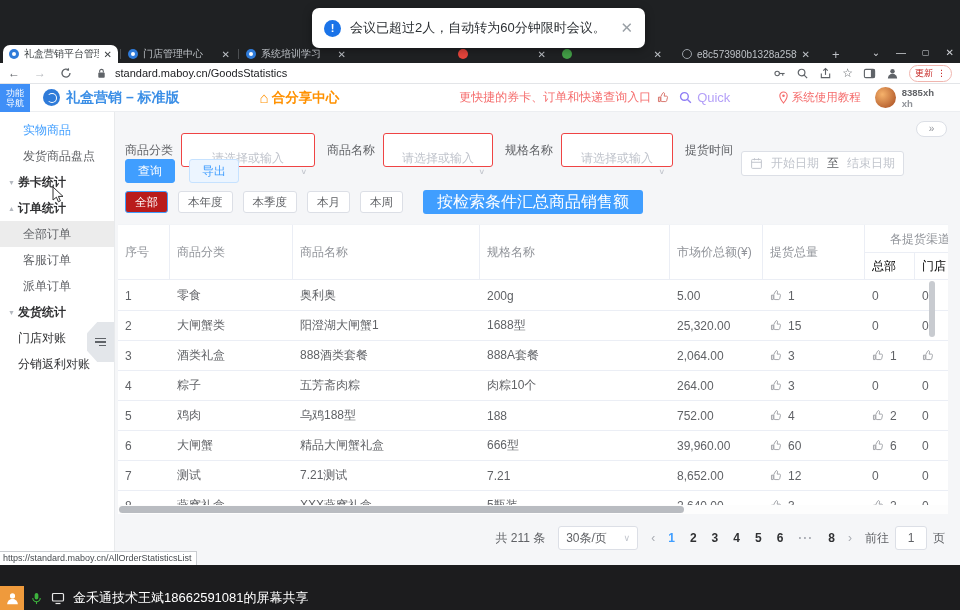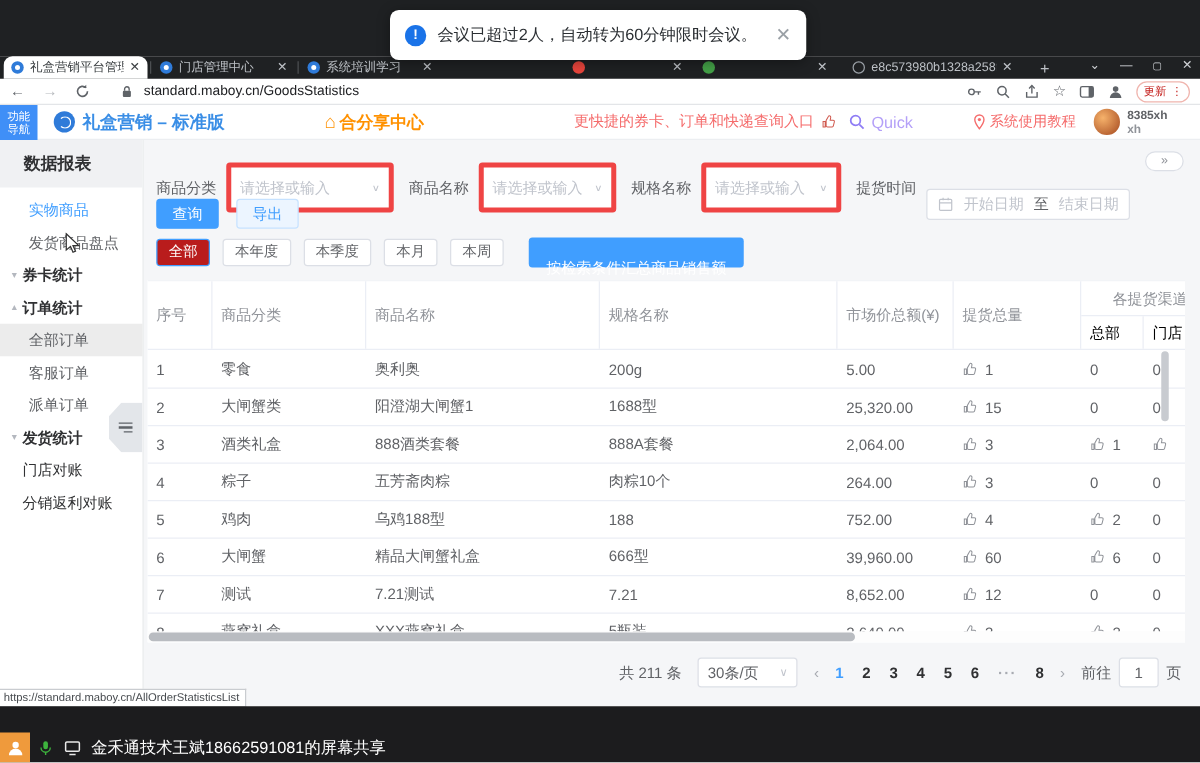--- a/index.html
+++ b/index.html
@@ -82,39 +82,39 @@
   .sb-handle { position:absolute; right:0; top:210px; width:27px; height:40px; background:#e3e6ea;
                clip-path:polygon(38% 0,100% 0,100% 100%,38% 100%,0 72%,0 28%);
                display:flex; flex-direction:column; justify-content:center; align-items:center; gap:2px; }
   .sb-handle i { display:block; width:11px; height:1.5px; background:#5f6368; }
   .sb-handle i.short { width:7px; align-self:flex-end; margin-right:8px; }
 
   
   .main { left:115px; top:112px; width:845px; height:453px; background:#f5f6f8; }
   .frow { position:absolute; left:10px; top:12px; display:flex; align-items:center; font-size:12px; color:#606266; }
   .flabel { margin:0 8px 0 0; white-space:nowrap; }
-  .fsel { height:25px; background:#fff; border:4px solid #ef4444; border-radius:3px;
-          display:flex; align-items:center; padding:16px 7px; color:#c0c4cc; font-size:12px; margin-right:12px; }
+  .fsel { height:25px; background:#fff; border:1px solid #ef4444; border-radius:3px;
+          display:flex; align-items:center; padding:16px 7px; color:#c0c4cc; font-size:12px; margin-right:12px;flex-direction:column; }
   .fsel .chev { margin-left:auto; font-size:9px; color:#c0c4cc; transform:scaleY(.8); }
   .datebox { height:25px; background:#fff; border:1px solid #dcdfe6; border-radius:3px;
              display:flex; align-items:center; padding:0 8px; gap:8px; font-size:12px; color:#c0c4cc;margin-top:27px; }
   .datebox .zhi { color:#606266; }
   .expandbtn { position:absolute; right:13px; top:9px; width:31px; height:16px; border:1px solid #dcdfe6;
                border-radius:8px; background:#fff; color:#909399; font-size:10px; text-align:center;
                line-height:14px; }
   .btnrow { position:absolute; left:10px; top:47px; display:flex; gap:14px; }
   .btn { height:24px; padding:0 12px; border-radius:3px; font-size:12px; line-height:22px; }
   .btn.primary { background:#409eff; color:#fff; border:1px solid #409eff; }
   .btn.plain { background:#ecf5ff; color:#409eff; border:1px solid #c6e2ff; }
   .rangerow { position:absolute; left:10px; top:78px; display:flex; gap:10px; align-items:center; }
   .rtab { height:22px; padding:0 9px; font-size:11.5px; line-height:20px; border:1px solid #dcdfe6;
           border-radius:3px; background:#fff; color:#606266; }
   .rtab.active { background:#b91c1c; border-color:#409eff; color:#fff; }
-  .sumbtn { height:24px; margin-left:10px; padding:12px 14px; background:#409eff; color:#fff;
-            font-size:12px; line-height:24px; border-radius:3px; }
+  .sumbtn { height:24px; margin-left:10px; padding:0 14px; background:#409eff; color:#fff;
+            font-size:16px; line-height:24px; border-radius:3px; }
 
   
   .tpanel { position:absolute; left:3px; top:112px; width:830px; height:290px; background:#fff; overflow:hidden; }
   .thead { position:absolute; left:0; top:0; height:56px; width:857px; display:flex;
            border-bottom:1px solid #ebeef5; border-top:1px solid #f2f4f7; }
   .th { border-right:1px solid #ebeef5; display:flex; align-items:center; padding-left:7px;
         font-size:12px; color:#909399; flex:0 0 auto; }
   .thgroup { flex:0 0 110px; display:flex; flex-direction:column; }
   .thgroup .g { height:28px; border-bottom:1px solid #ebeef5; text-align:center; font-size:12px;
                 color:#909399; line-height:28px; white-space:nowrap; }
@@ -330,21 +330,20 @@
       <span>系统使用教程</span>
     </div>
     <div class="avatar"></div>
     <div class="usercol">
       <div>8385xh</div>
       <div class="sub">xh</div>
     </div>
   </div>
 
   <div class="abs sidebar">
-    <div class="sb-head">数据报表</div>
     <div class="sb-items" id="side-items">
         <div class="sb-it sub active">
           <span>实物商品</span>
         </div>
         <div class="sb-it sub">
           <span>发货商品盘点</span>
         </div>
         <div class="sb-it group">
           <span class="arr">▼</span>
           <span>券卡统计</span>

